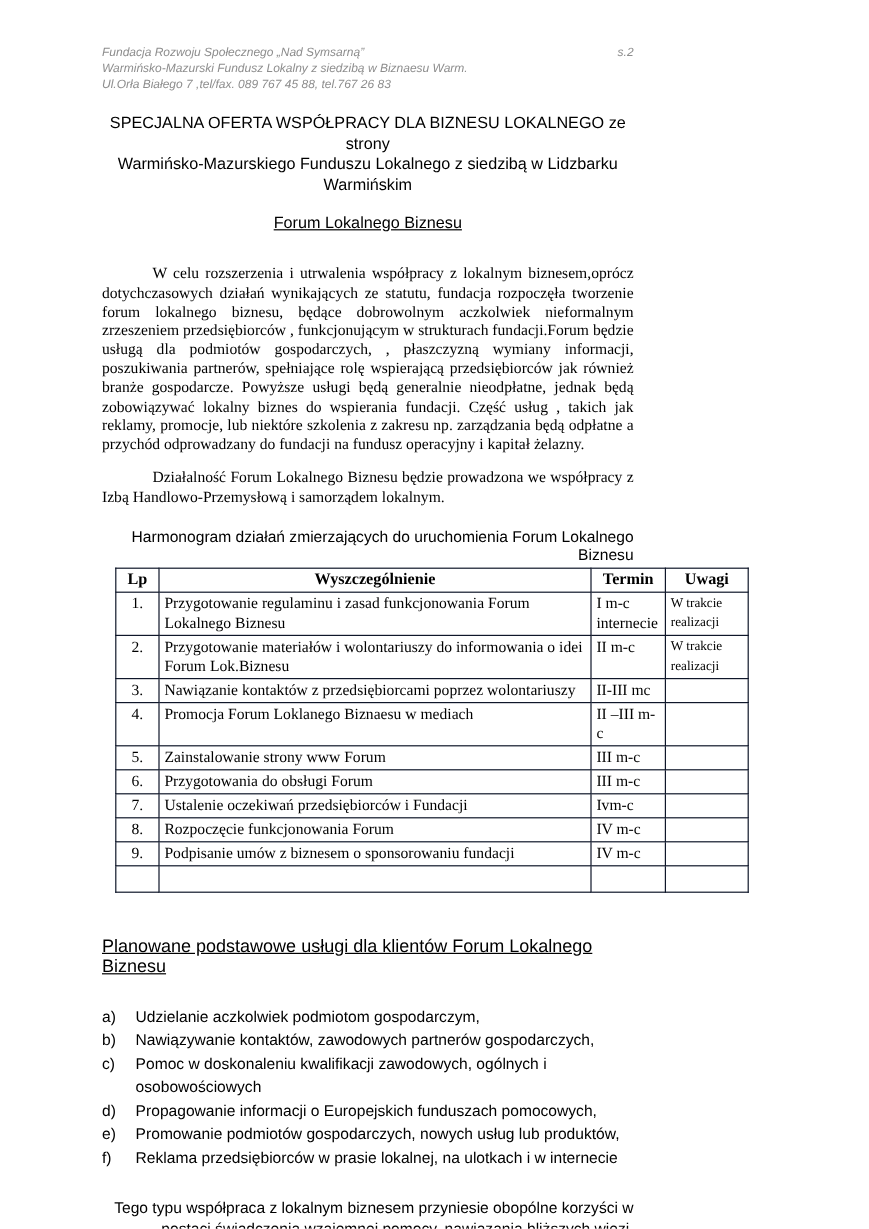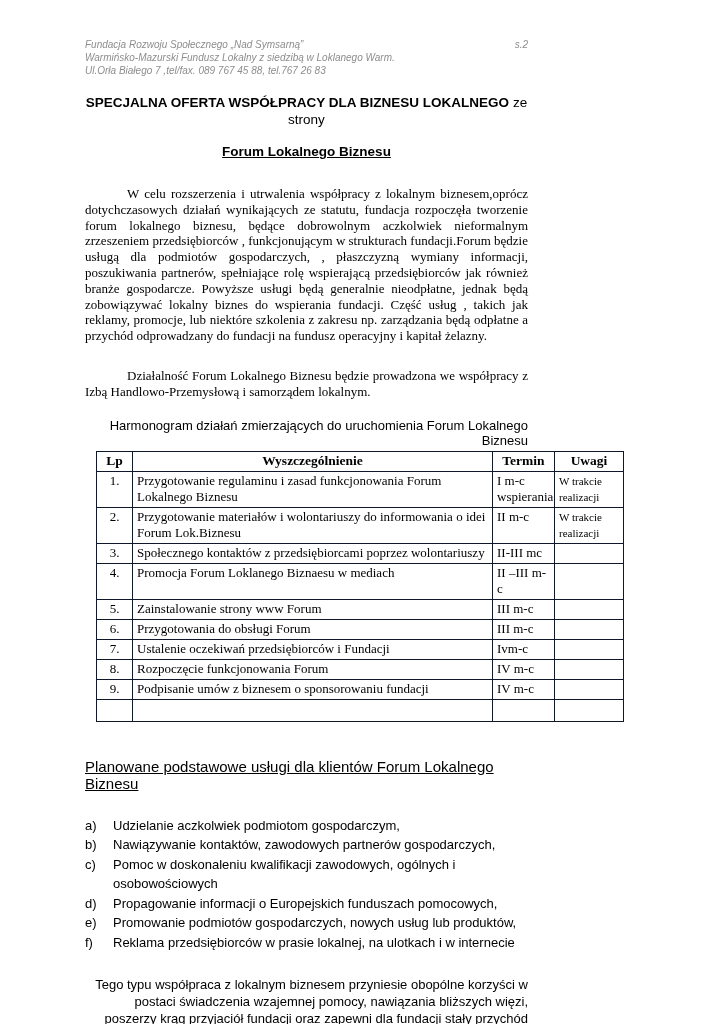--- a/index.html
+++ b/index.html
@@ -9,26 +9,26 @@
     color: #000;
     font-family: "Liberation Sans", sans-serif;
     overflow: hidden;
   }
   .page { width: 604px; height: 1024px; padding: 38px 76px 0 85px; border-radius: 22px; }
 
   .doc-header { font-size: 10px; font-style: italic; color: #8d8d8d; line-height: 13px; }
   .header-row { display: flex; justify-content: space-between; }
 
   .title-block { margin-top: 17px; text-align: center; font-size: 13.5px; line-height: 17px; }
-  .bold { font-weight: bold; }
+  .bold { font-weight: normal; }
   .subtitle { margin-top: 15px; text-decoration: underline; text-align: center; }
 
   .body-par { font-size: 13px; line-height: 15.8px; text-align: justify; }
   .par-intro { margin-top: 26px; }
-  .par-coop { margin-top: 24px; }
+  .par-coop { margin-top: 12px; }
   .indent { text-indent: 42px; font-family: Liberation Serif, serif; }
 
   .table-caption { margin-top: 18px; text-align: right; font-size: 13px; }
 
   table.schedule {
     border-collapse: collapse;
     margin-left: 11px;
     margin-top: 3px;
     width: 527px;
     font-size: 13px;
@@ -68,28 +68,29 @@
 </head>
 <body>
 
 <div class="page">
 
   <header class="doc-header">
     <div class="header-row">
       <span>Fundacja Rozwoju Społecznego „Nad Symsarną”</span>
       <span>s.2</span>
     </div>
-    <div>Warmińsko-Mazurski Fundusz Lokalny z siedzibą w Loklanego Warm.</div>
+    <div>Warmińsko-Mazurski Fundusz Lokalny z siedzibą w Biznaesu Warm.</div>
     <div>Ul.Orła Białego 7 ,tel/fax. 089 767 45 88, tel.767 26 83</div>
   </header>
 
   <div class="title-block">
     <div>
       <span class="bold">SPECJALNA OFERTA WSPÓŁPRACY DLA BIZNESU LOKALNEGO</span><span> ze strony</span>
     </div>
+    <div class="bold">Warmińsko-Mazurskiego Funduszu Lokalnego z siedzibą w Lidzbarku Warmińskim</div>
     <div class="subtitle bold">Forum Lokalnego Biznesu</div>
   </div>
 
   <p class="body-par indent par-intro">W celu rozszerzenia i utrwalenia współpracy z lokalnym biznesem,oprócz dotychczasowych działań wynikających ze statutu, fundacja rozpoczęła tworzenie forum lokalnego biznesu, będące dobrowolnym aczkolwiek nieformalnym zrzeszeniem przedsiębiorców ,  funkcjonującym w strukturach fundacji.Forum będzie usługą dla podmiotów gospodarczych, , płaszczyzną wymiany informacji, poszukiwania partnerów, spełniające rolę wspierającą  przedsiębiorców jak również branże gospodarcze. Powyższe usługi będą generalnie nieodpłatne, jednak będą zobowiązywać lokalny biznes do wspierania fundacji. Część usług , takich jak reklamy, promocje, lub niektóre szkolenia z zakresu np. zarządzania będą odpłatne a przychód odprowadzany do fundacji na fundusz operacyjny i kapitał żelazny.</p>
 
   <p class="body-par indent par-coop">Działalność Forum Lokalnego Biznesu będzie prowadzona we współpracy z Izbą Handlowo-Przemysłową i samorządem lokalnym.</p>
 
   <div class="table-caption">Harmonogram działań zmierzających do uruchomienia Forum Lokalnego Biznesu</div>
 
   <table class="schedule">
@@ -98,32 +99,32 @@
         <th class="col-lp">Lp</th>
         <th class="col-desc">Wyszczególnienie</th>
         <th class="col-termin">Termin</th>
         <th class="col-uwagi">Uwagi</th>
       </tr>
     </thead>
     <tbody>
         <tr>
           <td class="col-lp">1.</td>
           <td class="col-desc">Przygotowanie regulaminu i zasad funkcjonowania Forum Lokalnego Biznesu</td>
-          <td class="col-termin">I m-c wspierania</td>
+          <td class="col-termin">I m-c internecie</td>
           <td class="col-uwagi">W trakcie realizacji</td>
         </tr>
         <tr>
           <td class="col-lp">2.</td>
           <td class="col-desc">Przygotowanie materiałów i wolontariuszy do informowania o idei Forum Lok.Biznesu</td>
           <td class="col-termin">II m-c</td>
           <td class="col-uwagi">W trakcie realizacji</td>
         </tr>
         <tr>
           <td class="col-lp">3.</td>
-          <td class="col-desc">Społecznego kontaktów z przedsiębiorcami poprzez wolontariuszy</td>
+          <td class="col-desc">Nawiązanie kontaktów z przedsiębiorcami poprzez wolontariuszy</td>
           <td class="col-termin">II-III mc</td>
           <td class="col-uwagi"></td>
         </tr>
         <tr>
           <td class="col-lp">4.</td>
           <td class="col-desc">Promocja Forum Loklanego Biznaesu w mediach</td>
           <td class="col-termin">II –III m-c</td>
           <td class="col-uwagi"></td>
         </tr>
         <tr>

